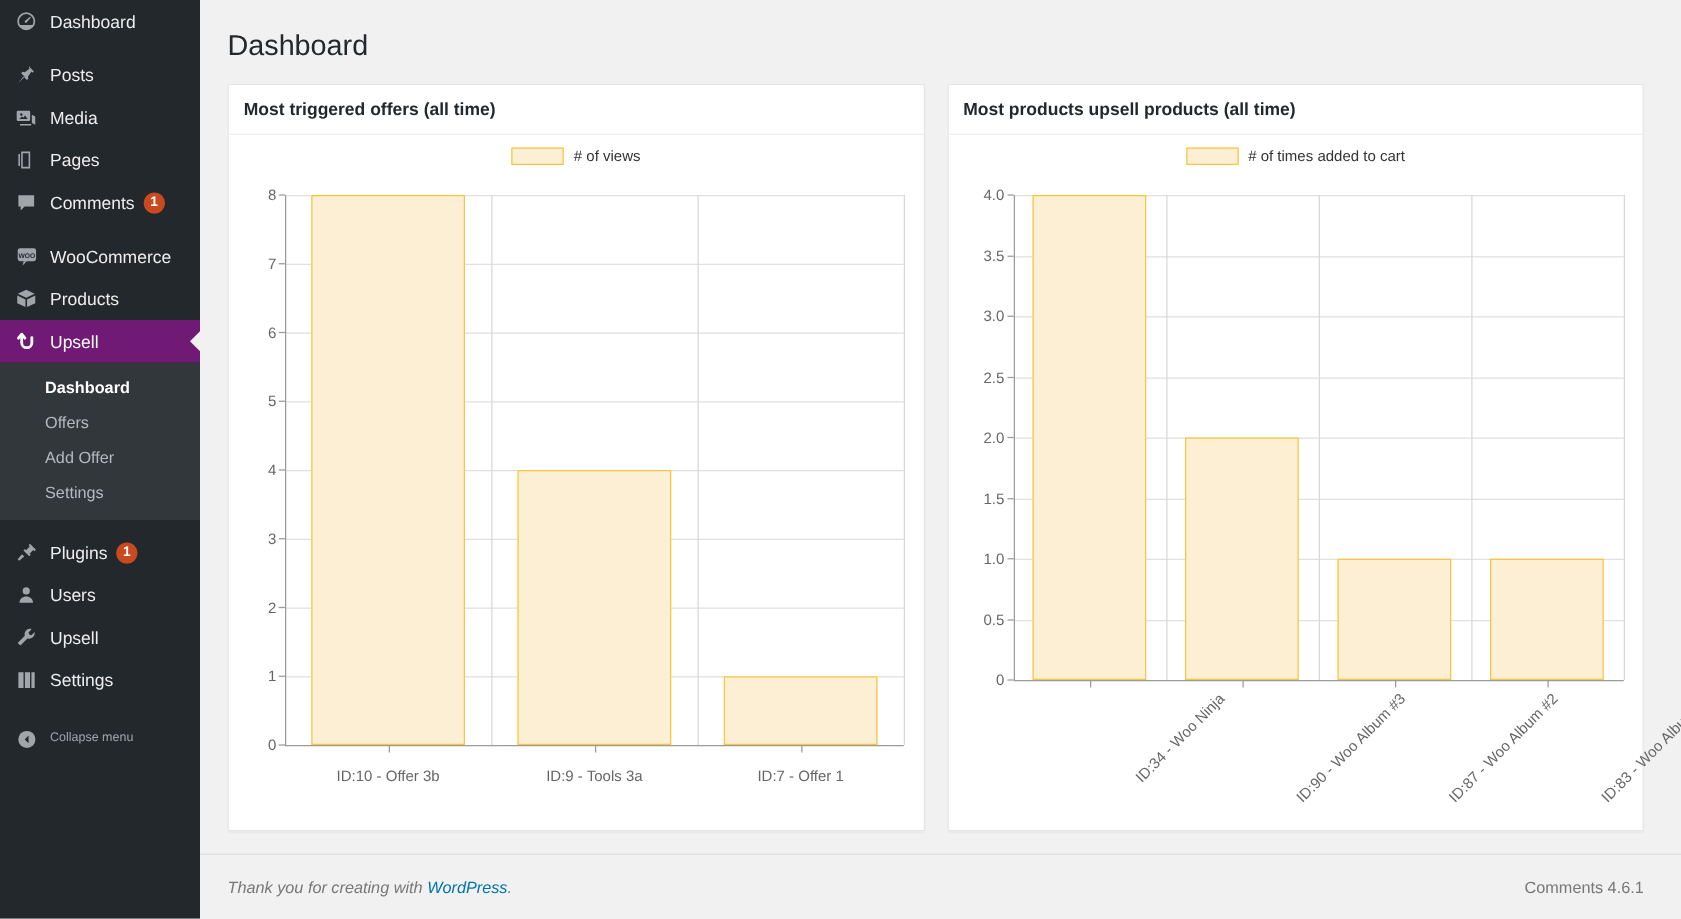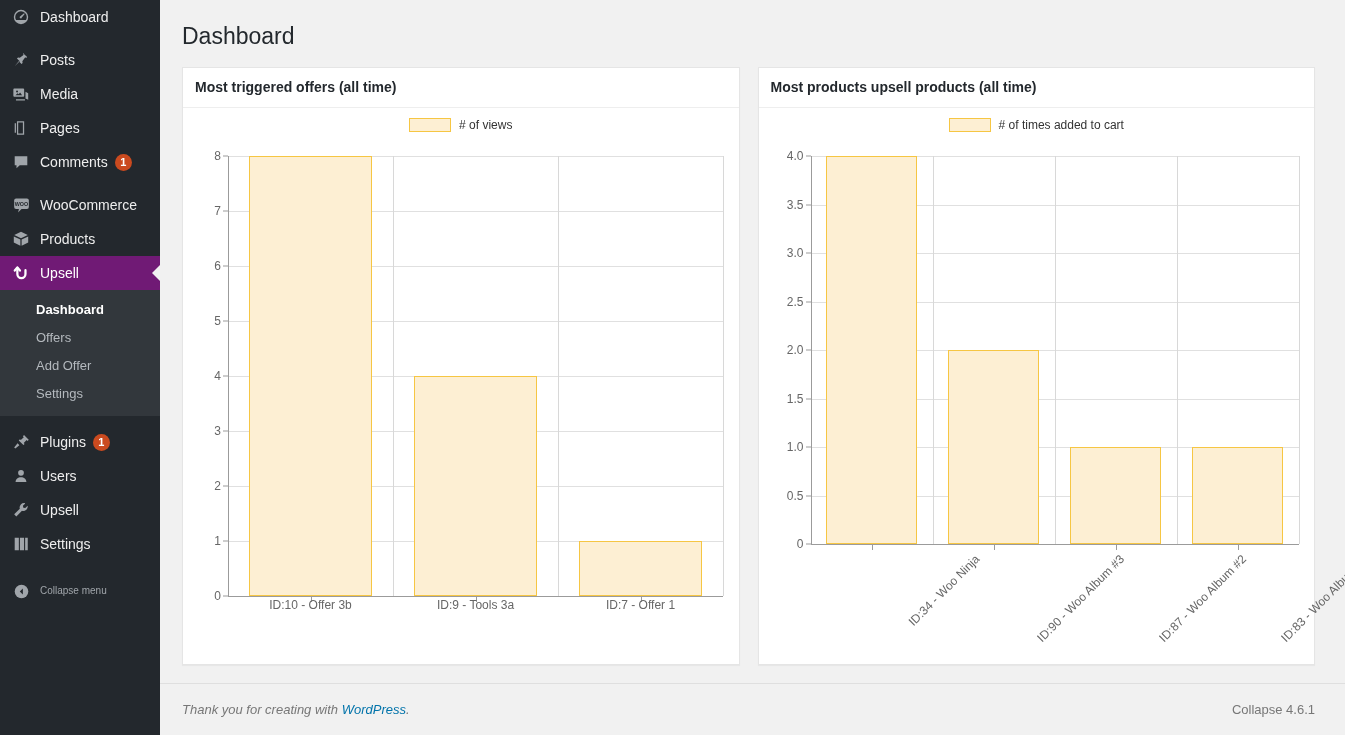--- a/index.html
+++ b/index.html
@@ -115,21 +115,21 @@
   }
   .bar {
     position: absolute; bottom: 0;
     background: #fdefd3; border: 1px solid #f6c643;
   }
   .xtick-mark {
     position: absolute; top: 100%;
     width: 1px; height: 6px; background: #9b9b9b;
   }
   .xlabel {
-    position: absolute; top: 100%; margin-top: 2px;
+    position: absolute; top: 100%; margin-top: 18px;
     font-size: 12px; color: #666;
     transform: translateX(-50%); white-space: nowrap;
   }
   .xlabel.rot {
     transform: rotate(-45deg); transform-origin: right top;
     margin-top: 8px; text-align: right;
   }
 
   
   .footer {
@@ -389,17 +389,17 @@
             </div>
         </div>
       </div>
 
     </div>
 
     <div class="footer">
       <div class="footer-left">
         <span>Thank you for creating with </span><a href="#">WordPress</a><span>.</span>
       </div>
-      <div class="footer-right">Collapse 4.6.1</div>
+      <div class="footer-right">Comments 4.6.1</div>
     </div>
   </div>
 
 </div>
 
 </body></html>

